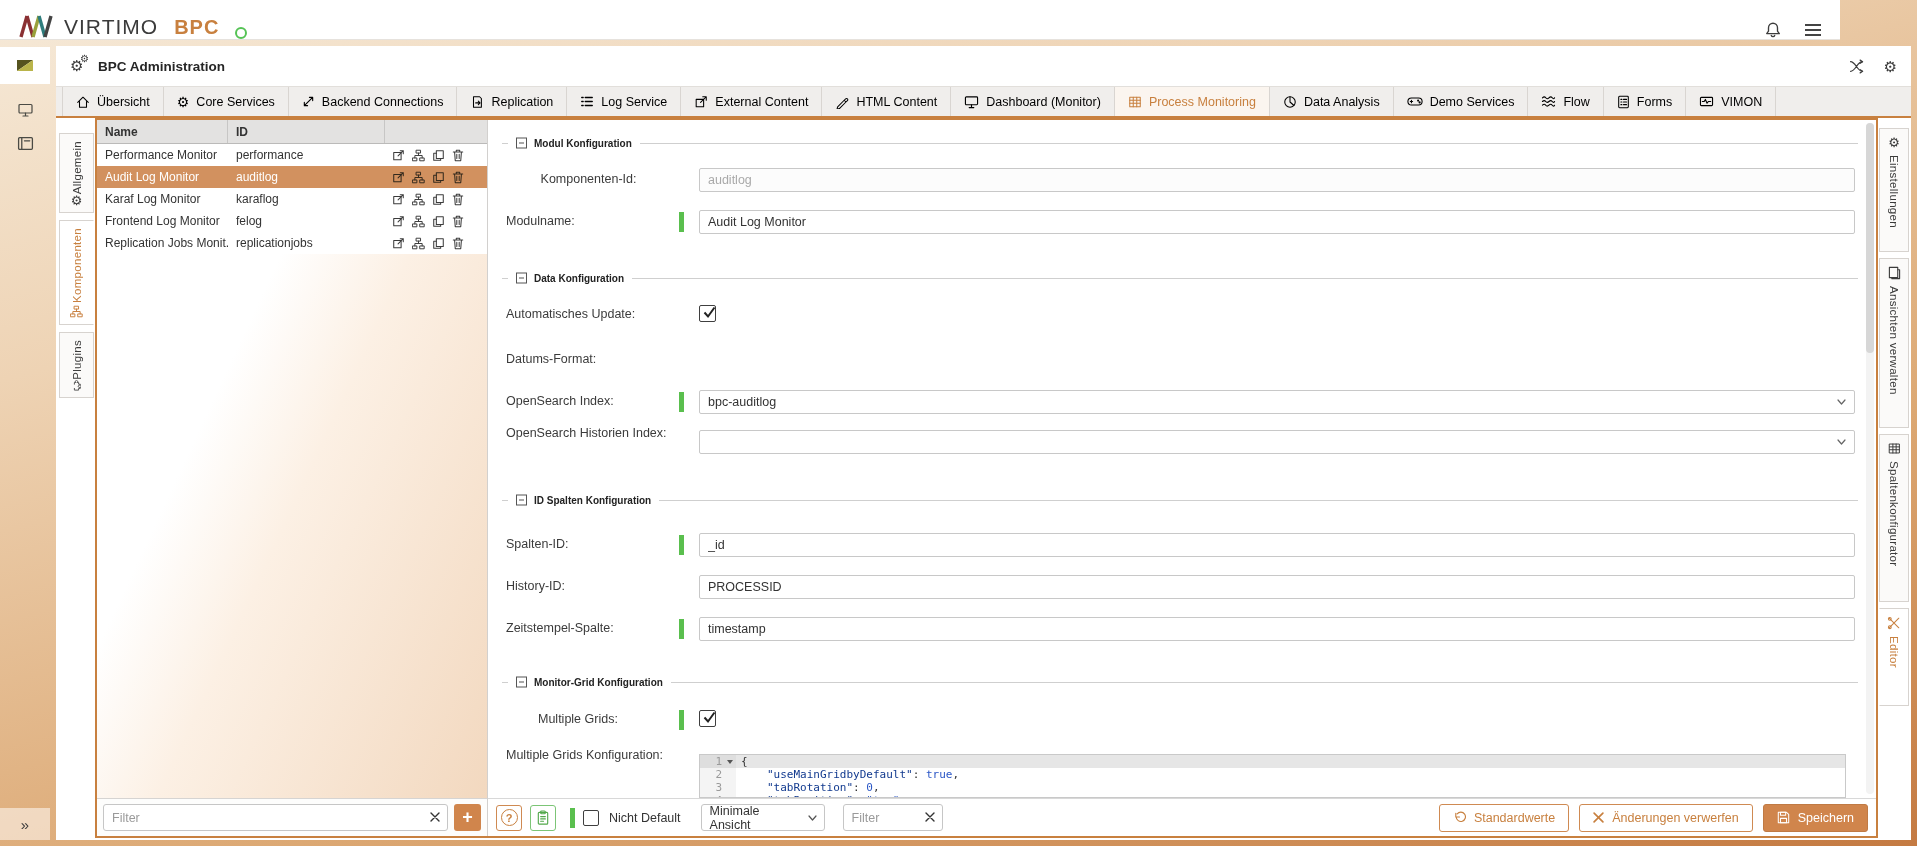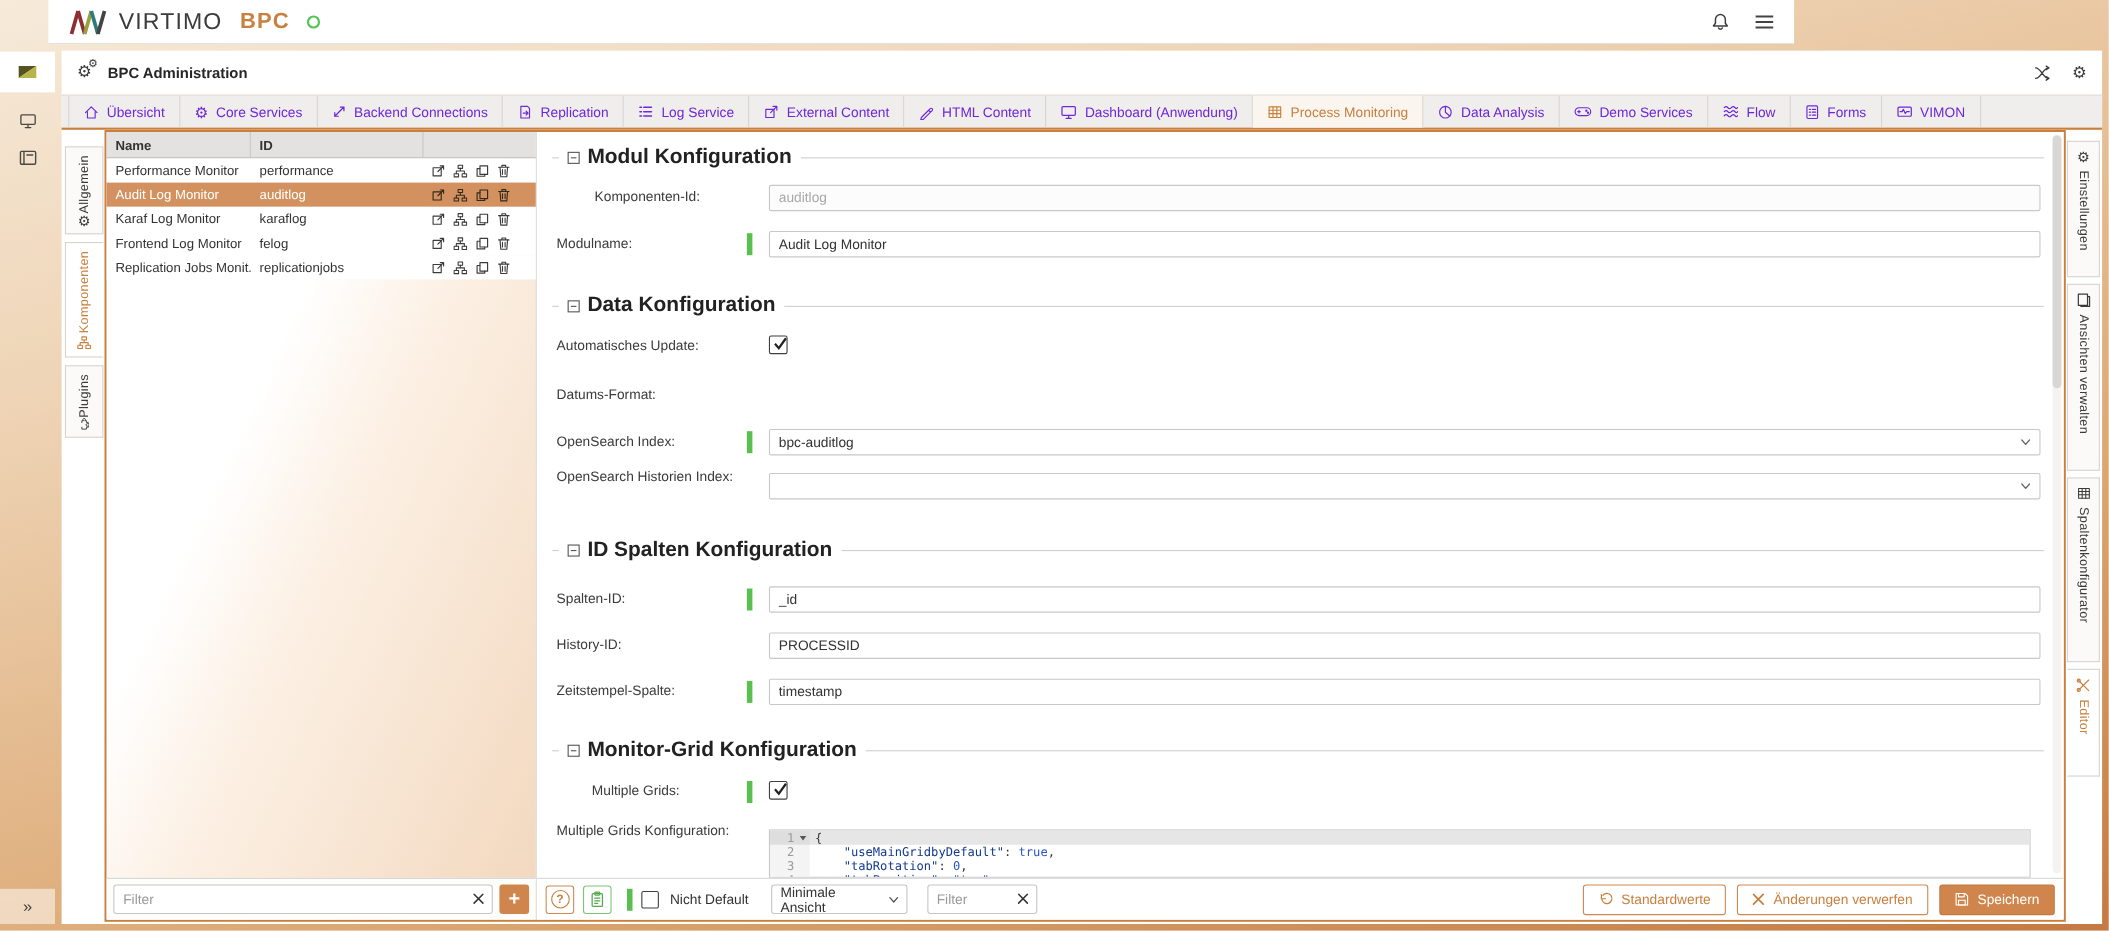--- a/index.html
+++ b/index.html
@@ -6,22 +6,22 @@
   html,body { width:1917px; height:846px; overflow:hidden; }
   body {
     font-family:"Liberation Sans", sans-serif;
     background:linear-gradient(165deg,#f6ead9 0%,#eed3b4 28%,#dca873 68%,#c47a42 100%);
     position:relative; color:#333;
   }
   svg { display:block; }
   .ic { stroke:currentColor; fill:none; stroke-width:1.2; stroke-linecap:round; stroke-linejoin:round; }
 
   
-  #topbar { position:absolute; left:0; top:0; width:1587px; height:40px; background:#fff;
-    border-bottom:1px solid #e6e2dd; display:flex; align-items:center; padding:0 18px; z-index:30;margin-left:44px; }
+  #topbar { position:absolute; left:0; top:0; width:1840px; height:40px; background:#fff;
+    border-bottom:1px solid #e6e2dd; display:flex; align-items:flex-end; padding:0 18px; z-index:30; }
   .brand-text { font-size:21px; font-weight:500; letter-spacing:1px; color:#3b3b3b; margin-left:6px; }
   .product-text { font-size:20px; font-weight:700; letter-spacing:1px; color:#c8803f; margin-left:16px; }
   .status-ring { width:12px; height:12px; border:2px solid #55c355; border-radius:50%; margin-left:16px; }
   .topbar-right { margin-left:auto; display:flex; align-items:center; gap:22px; color:#3d3d3d; }
 
   
   #leftstrip { position:absolute; left:0; top:40px; width:50px; bottom:0; z-index:10; }
   .app-active { position:absolute; left:0; top:7px; width:50px; height:37px; background:#fff;
     display:flex; align-items:center; justify-content:center; }
   .strip-icon { position:absolute; left:0; width:50px; display:flex; justify-content:center; color:#4a4a44; }
@@ -34,21 +34,21 @@
 
   .win-header { height:40px; display:flex; align-items:center; padding:0 14px; }
   .gearpair { position:relative; width:22px; height:20px; color:#3a3a3a; margin-right:6px; }
   .gearpair .g1 { position:absolute; left:0; top:2px; font-size:15px; line-height:1; }
   .gearpair .g2 { position:absolute; left:10px; top:-2px; font-size:10px; line-height:1; }
   .win-title { font-size:13.5px; font-weight:700; color:#262626; }
   .win-header-right { margin-left:auto; display:flex; align-items:center; gap:18px; color:#3d3d3d; }
   .gear-glyph { font-size:15px; line-height:1; }
 
   .tabbar { height:30px; background:#f0eeec; border-top:1px solid #e2dfdb; display:flex; align-items:stretch; padding-left:6px; }
-  .tab { display:flex; align-items:center; gap:7px; padding:0 13px; font-size:12.5px; color:#6d28d9;
+  .tab { display:flex; align-items:center; gap:7px; padding:0 13px; font-size:12.5px; color:#000000;
     border-right:1px solid #d9d5d1; white-space:nowrap; cursor:default; }
   .tab:first-child { border-left:1px solid #d9d5d1; }
   .tab.active { background:#fbf5ef; color:#c8803f; }
   .tab .gch { font-size:14px; line-height:1; }
   .tabline { height:2px; background:#c8803f; }
 
   .content { position:absolute; left:0; top:72px; right:0; bottom:0; }
 
   
   .ltabs { position:absolute; left:0; top:0; width:39px; bottom:0; }
@@ -89,21 +89,21 @@
     font-size:12.5px; font-family:inherit; color:#333; background:#fff; outline:none; }
   .fwrap input::placeholder { color:#9a9a9a; }
   .clear-x { position:absolute; right:8px; top:8px; color:#333; }
   .add-btn { width:27px; height:27px; background:#d0854c; border:none; border-radius:3px; color:#fff;
     display:flex; align-items:center; justify-content:center; font-size:18px; font-weight:600; cursor:pointer; }
 
   
   .fpanel { position:relative; flex:1; background:#fff; overflow:hidden; }
   .sec-line { position:absolute; left:14px; right:18px; border-top:1px solid #cfcfcf; }
   .sec-title { position:absolute; transform:translateY(-50%); background:#fff; padding:0 8px;
-    font-size:19px; font-weight:700; color:#222; display:flex; align-items:center; gap:7px; }
+    font-size:10px; font-weight:700; color:#222; display:flex; align-items:center; gap:7px; }
   .minus-box { width:11px; height:11px; border:1px solid #555; display:flex; align-items:center; justify-content:center; }
   .minus-box i { display:block; width:5px; height:1px; background:#555; }
   .flabel { position:absolute; left:18px; width:165px; font-size:12.5px; color:#3b3b3b; line-height:15px; }
   .gbar { position:absolute; width:5px; height:20px; background:#5abf4e; left:191px; }
   .fctl { position:absolute; left:211px; width:1156px; height:24px; }
   .fctl input { width:100%; height:24px; border:1px solid #c8c8c8; border-radius:2px; padding:0 24px 0 8px;
     font-size:12.5px; font-family:inherit; color:#333; outline:none; background:#fff; }
   .fctl input:disabled { color:#a9a9a9; background:#fcfcfc; }
   .fctl .caret { position:absolute; right:9px; top:9px; color:#666; }
   .cb { position:absolute; left:211px; width:17px; height:17px; border:1.5px solid #3f3f3f; border-radius:2px;
@@ -259,21 +259,21 @@
       <svg class="ic" width="14" height="14" viewBox="0 0 16 16">
           <path d="M3 13.5 10.5 6l2 2L5 15.5l-2.7.7zM10.5 6l1.7-1.7a1.3 1.3 0 0 1 2 2L12.5 8"></path>
         </svg>
       <span>HTML Content</span>
     </div>
     <div class="tab">
       <svg class="ic" width="15" height="14" viewBox="0 0 16 15">
           <rect x="1.5" y="2" width="13" height="8.5" rx="1"></rect>
           <path d="M5.5 13.5h5M8 10.5v3"></path>
         </svg>
-      <span>Dashboard (Anwendung)</span>
+      <span>Dashboard (Monitor)</span>
     </div>
     <div class="tab active">
       <svg class="ic" width="14" height="14" viewBox="0 0 16 16">
           <rect x="2" y="2.5" width="12" height="11"></rect>
           <path d="M2 6h12M2 9.5h12M6 2.5v11M10 2.5v11"></path>
         </svg>
       <span>Process Monitoring</span>
     </div>
     <div class="tab">
       <svg class="ic" width="14" height="14" viewBox="0 0 16 16">

